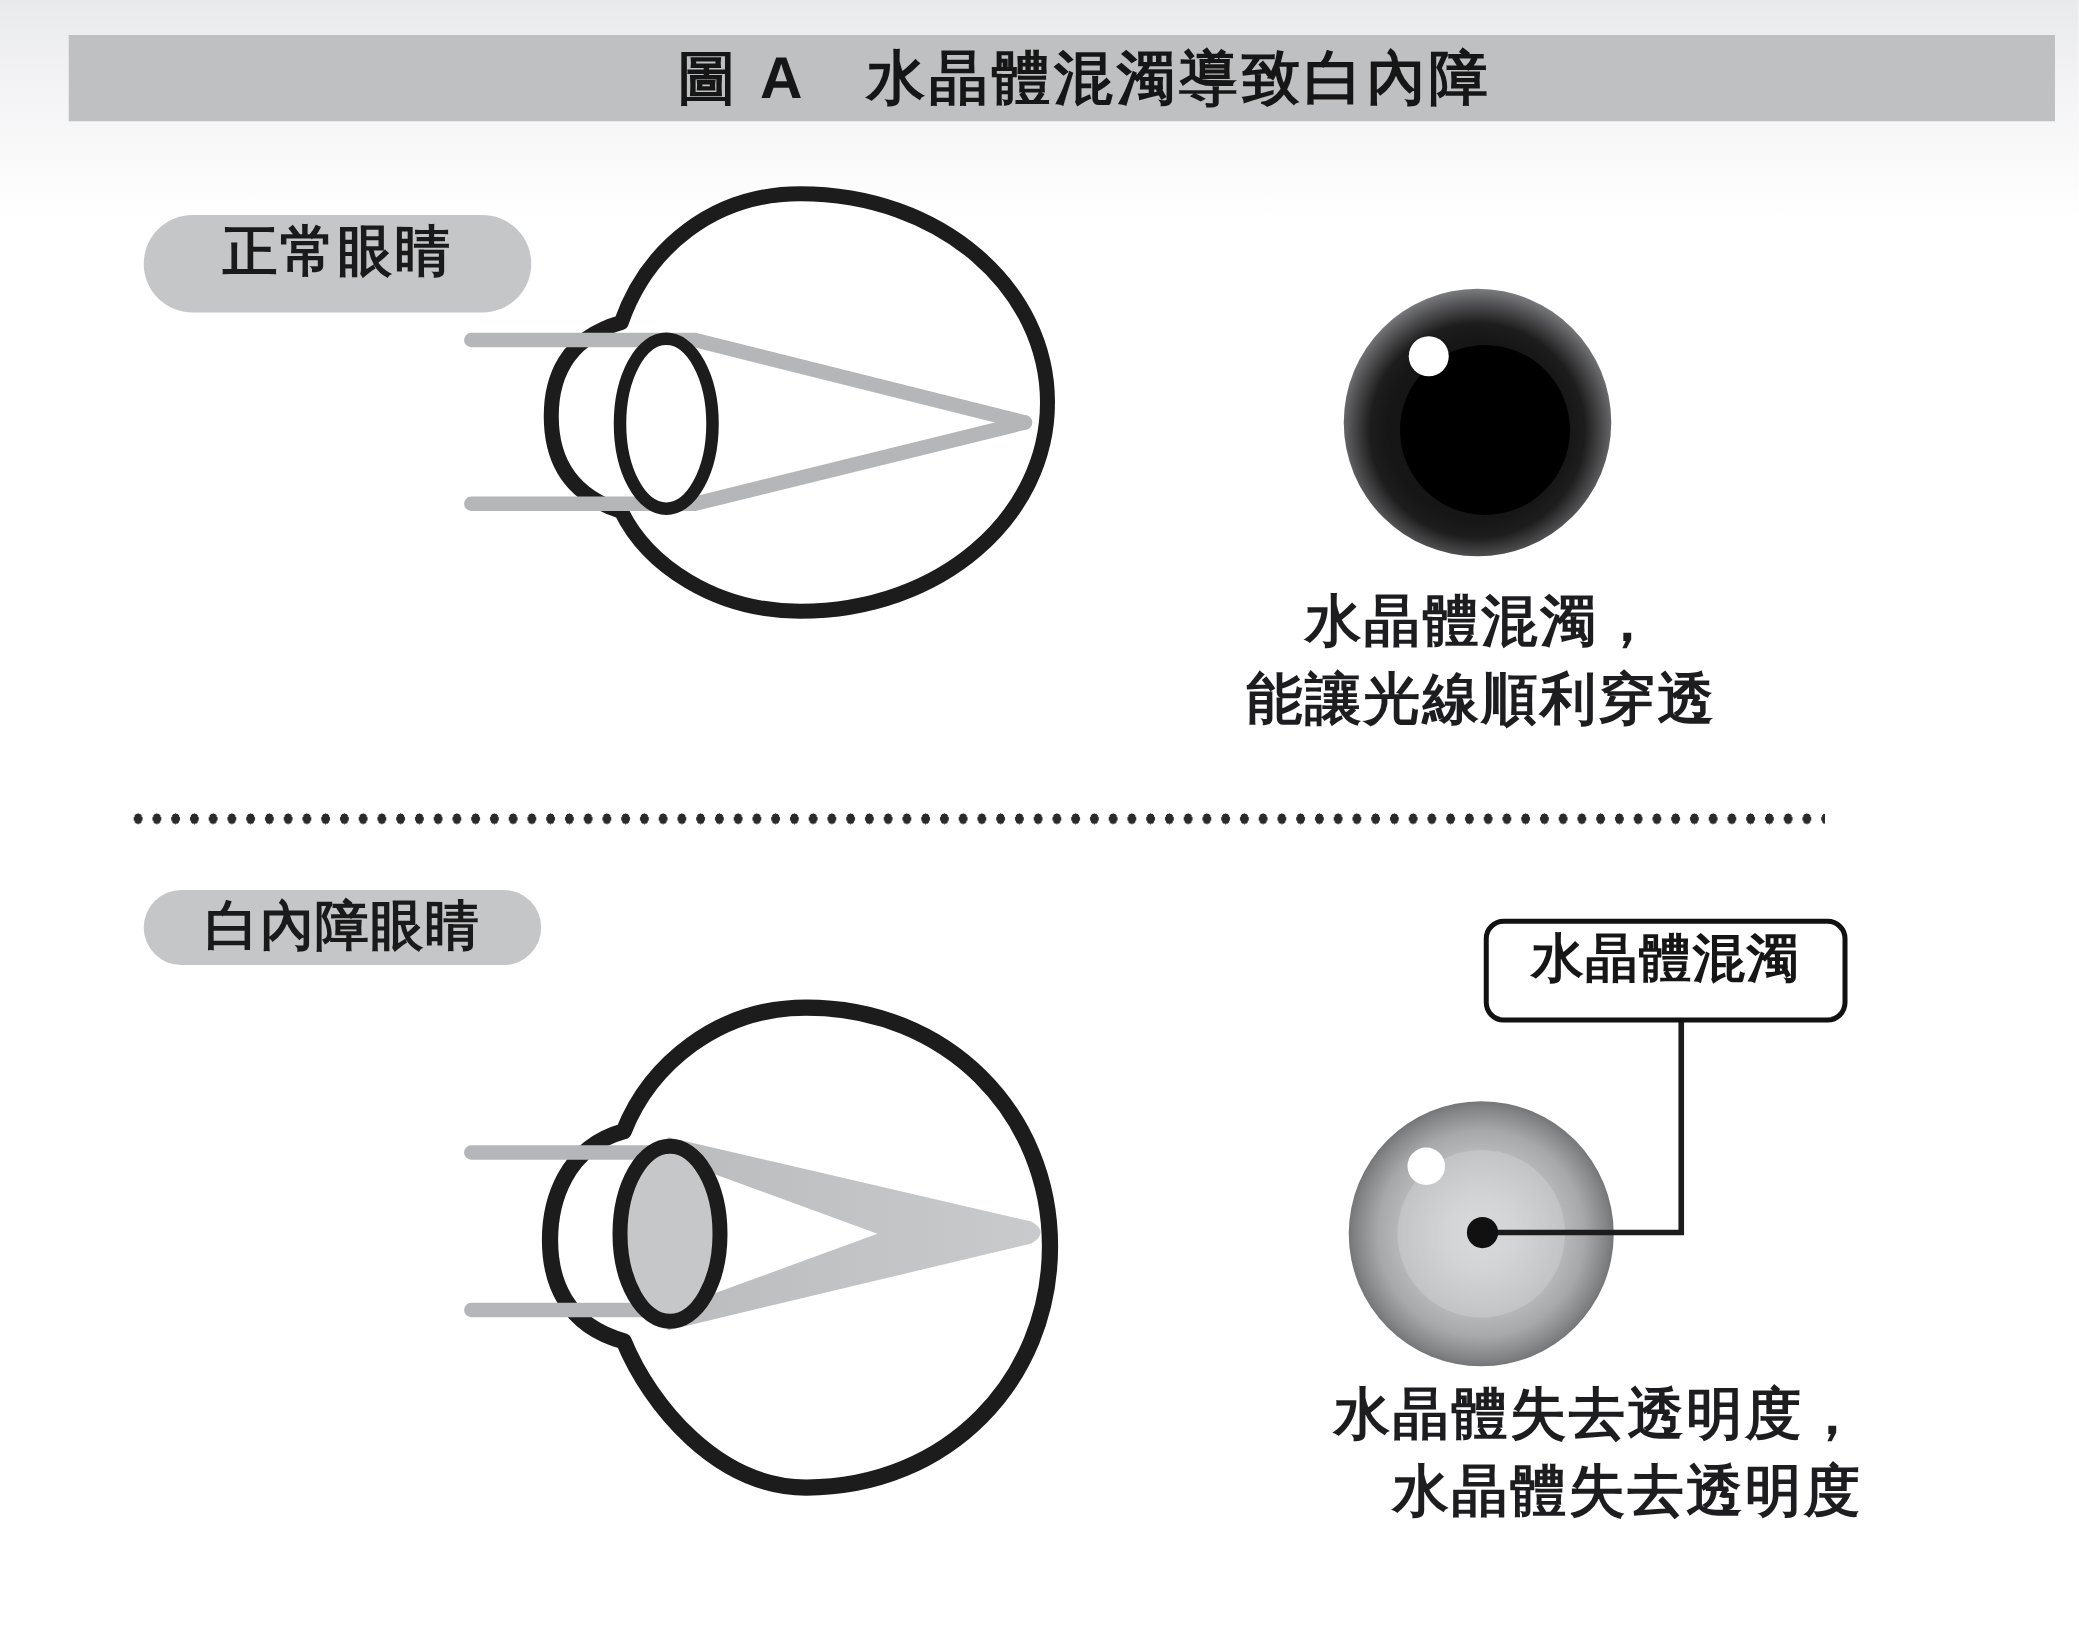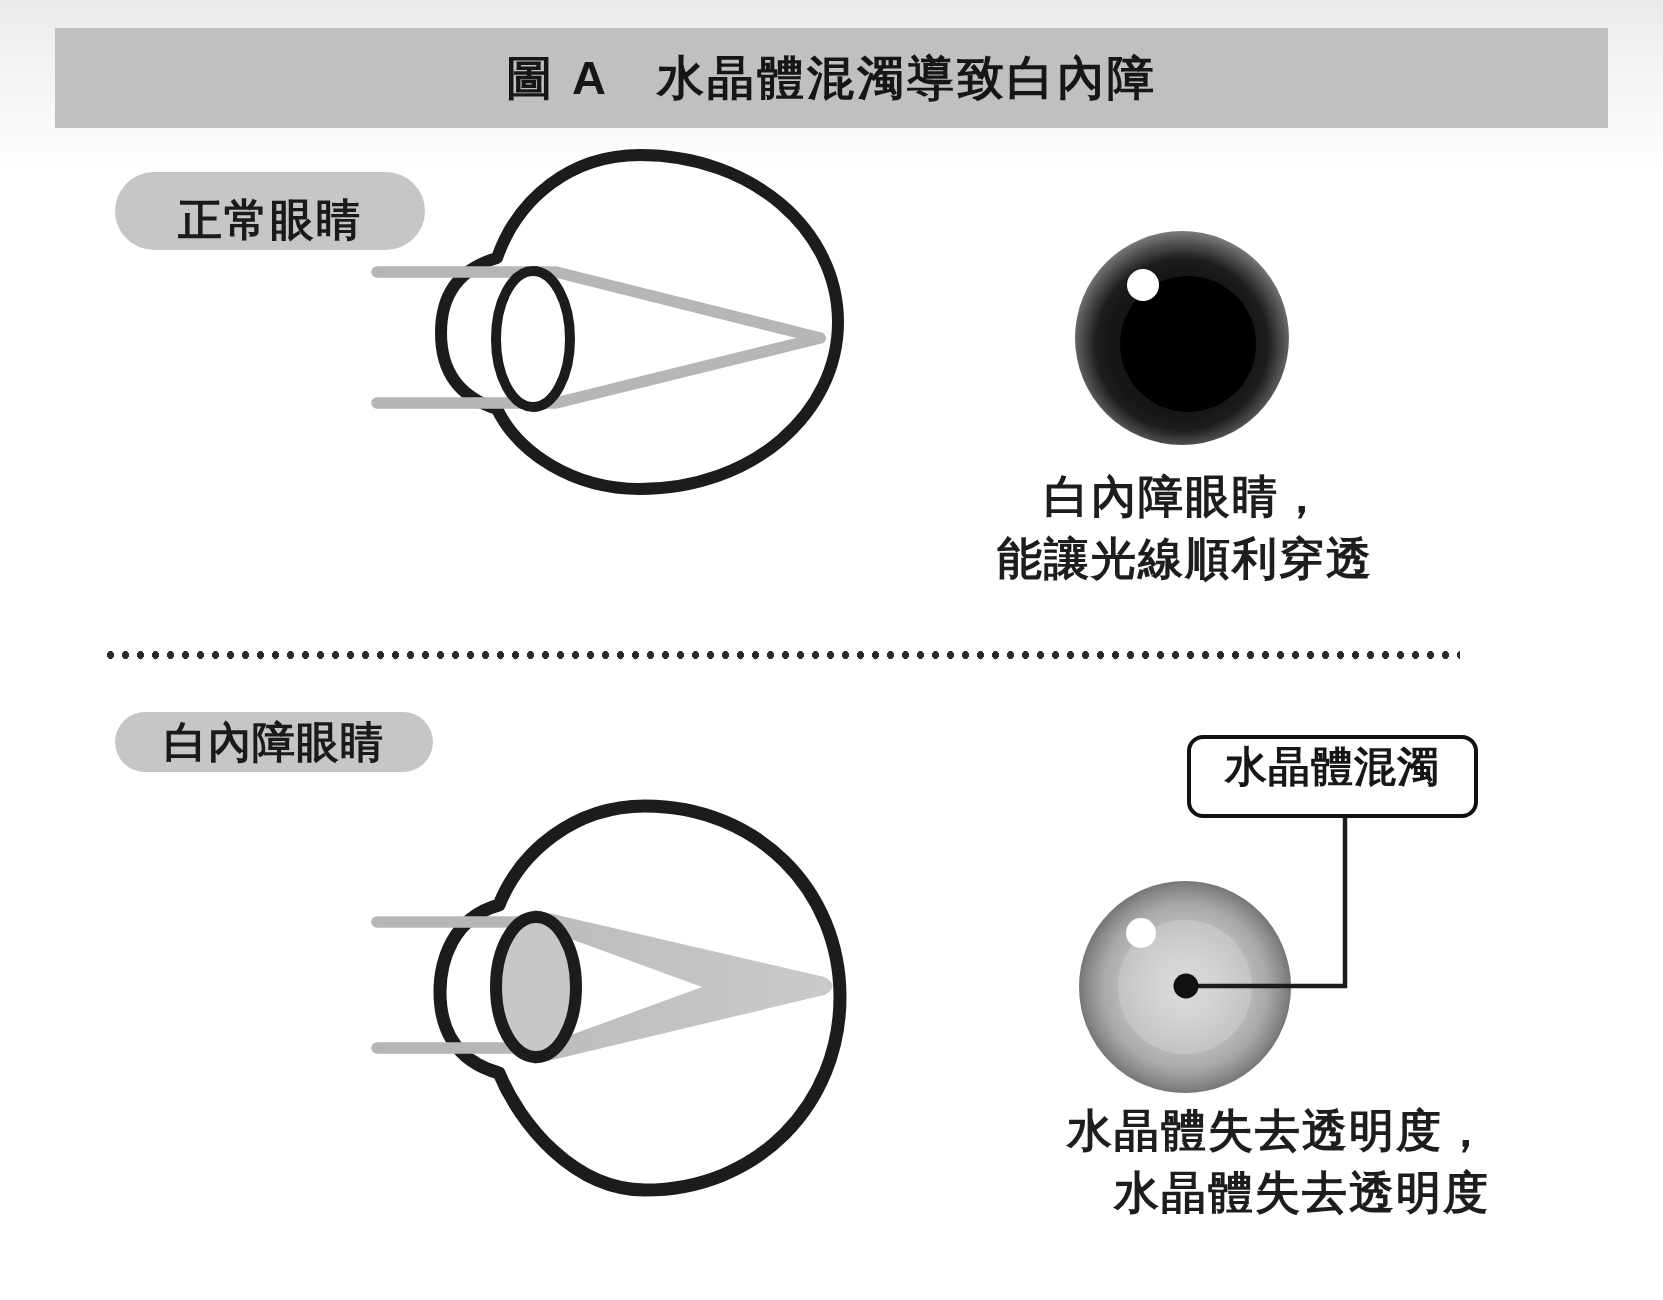--- a/index.html
+++ b/index.html
@@ -5,28 +5,28 @@
   html,body{margin:0;padding:0;background:#fff;}
   .canvas{
     position:relative;
     width:1663px;height:1300px;
     overflow:hidden;
     background:linear-gradient(180deg,#e9eaec 0px,#f2f2f4 60px,#ffffff 175px,#ffffff 100%);
     font-family:"Liberation Sans","DejaVu Sans",sans-serif;
     color:#1c1c1e;
   }
   .title-banner{
-    position:absolute;left:55px;top:28px;width:1553px;height:100px;
+    position:absolute;left:55px;top:28px;width:1553px;height:69px;
     background:#bec0c2;
     display:flex;align-items:center;justify-content:center;
-    font-size:47px;font-weight:bold;letter-spacing:3px;color:#161616;
+    font-size:47px;font-weight:bold;letter-spacing:3px;color:#161616;padding-left:36px;
   }
   .pill{
     position:absolute;background:#c5c6c8;border-radius:40px;
-    display:flex;align-items:flex-end;justify-content:center;
+    display:flex;align-items:flex-start;justify-content:center;
     font-weight:bold;color:#1a1a1a;
   }
   .pill.normal{left:115px;top:172px;width:310px;height:78px;font-size:44px;letter-spacing:2px;}
   .pill.cataract{left:115px;top:712px;width:318px;height:60px;font-size:43px;letter-spacing:1px;}
   .diagram-layer{position:absolute;left:0;top:0;width:1663px;height:1300px;z-index:5;}
   
   .eye-photo{position:absolute;border-radius:50%;z-index:2;}
   .eye-clear{
     left:1075px;top:231px;width:214px;height:214px;
     background:radial-gradient(circle at 50% 53%,
@@ -97,21 +97,21 @@
   <div class="eye-photo eye-clear">
     <div class="pupil"></div>
     <div class="eye-highlight"></div>
   </div>
   <div class="eye-photo eye-cloudy">
     <div class="lens-disc"></div>
     <div class="eye-highlight"></div>
   </div>
 
   <div class="caption top">
-    <div>白內障眼睛，</div>
+    <div>水晶體混濁，</div>
     <div>能讓光線順利穿透</div>
   </div>
   <div class="caption bottom">
     <div>水晶體失去透明度，</div>
     <div>水晶體失去透明度</div>
   </div>
 
   <div class="divider"></div>
 
   <div class="callout">

